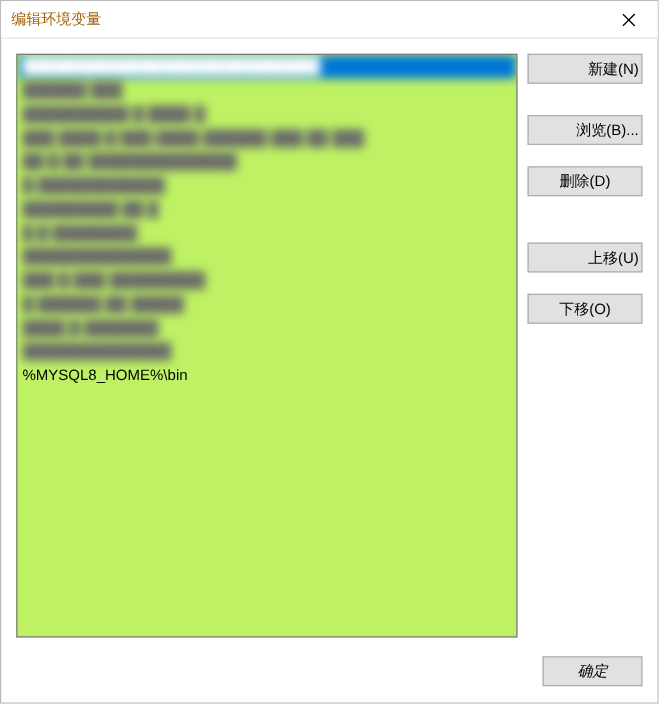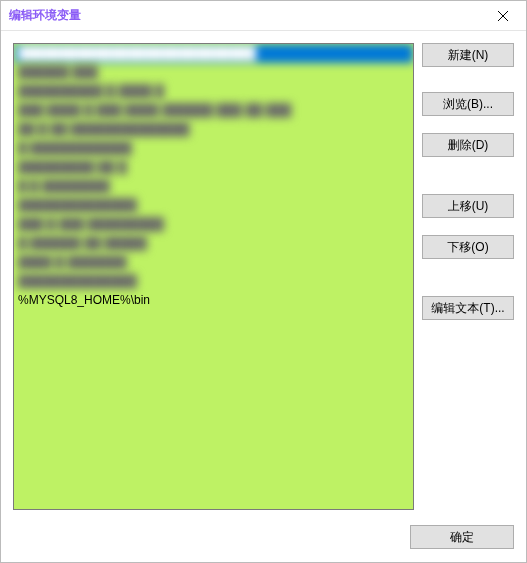--- a/index.html
+++ b/index.html
@@ -23,22 +23,21 @@
       height: 30px;
       display: flex;
       align-items: center;
       justify-content: space-between;
       padding-left: 8px;
       border-bottom: 1px solid #e5e5e5;
       background: #fff;
     }
     .titlebar .title {
       font-size: 12px;
-      color: #8b5cf6;
-      font-weight: bold;
+      color: #a16207;
     }
     .close-btn {
       width: 46px;
       height: 30px;
       display: flex;
       align-items: center;
       justify-content: center;
       cursor: pointer;
     }
     .close-btn svg { width: 10px; height: 10px; }
@@ -92,30 +91,30 @@
       border: 1px solid #adadad;
       background: #e1e1e1;
       font-size: 12px;
       font-family: inherit;
       cursor: pointer;
       text-align: center;
       line-height: 22px;
       padding: 0 2px;
       white-space: nowrap;
     }
-    .gap-sm { margin-bottom: 9px; }
+    .gap-sm { margin-bottom: 9px; text-align: right; }
     .footer {
       height: 40px;
       display: flex;
       justify-content: flex-end;
       align-items: center;
       gap: 8px;
       padding-top: 14px;
     }
-    .footer .btn { width: 104px; }
+    .footer .btn { width: 80px; font-style: italic; }
   </style>
 </head>
 <body>
 
 <div class="window">
 
   <div class="titlebar">
     <span class="title">编辑环境变量</span>
     <div class="close-btn">
       <svg viewBox="0 0 10 10">
@@ -152,21 +151,20 @@
         <div style="height:8px"></div>
         <div style="height:8px"></div>
         <button class="btn gap-sm">浏览(B)...</button>
         <div style="height:8px"></div>
         <button class="btn">删除(D)</button>
         <div style="height:37px"></div>
         <button class="btn gap-sm">上移(U)</button>
         <div style="height:8px"></div>
         <button class="btn">下移(O)</button>
         <div style="height:37px"></div>
-        <button class="btn">编辑文本(T)...</button>
       </div>
 
     </div>
 
     <div class="footer">
       <button class="btn">确定</button>
     </div>
   </div>
 
 </div>

